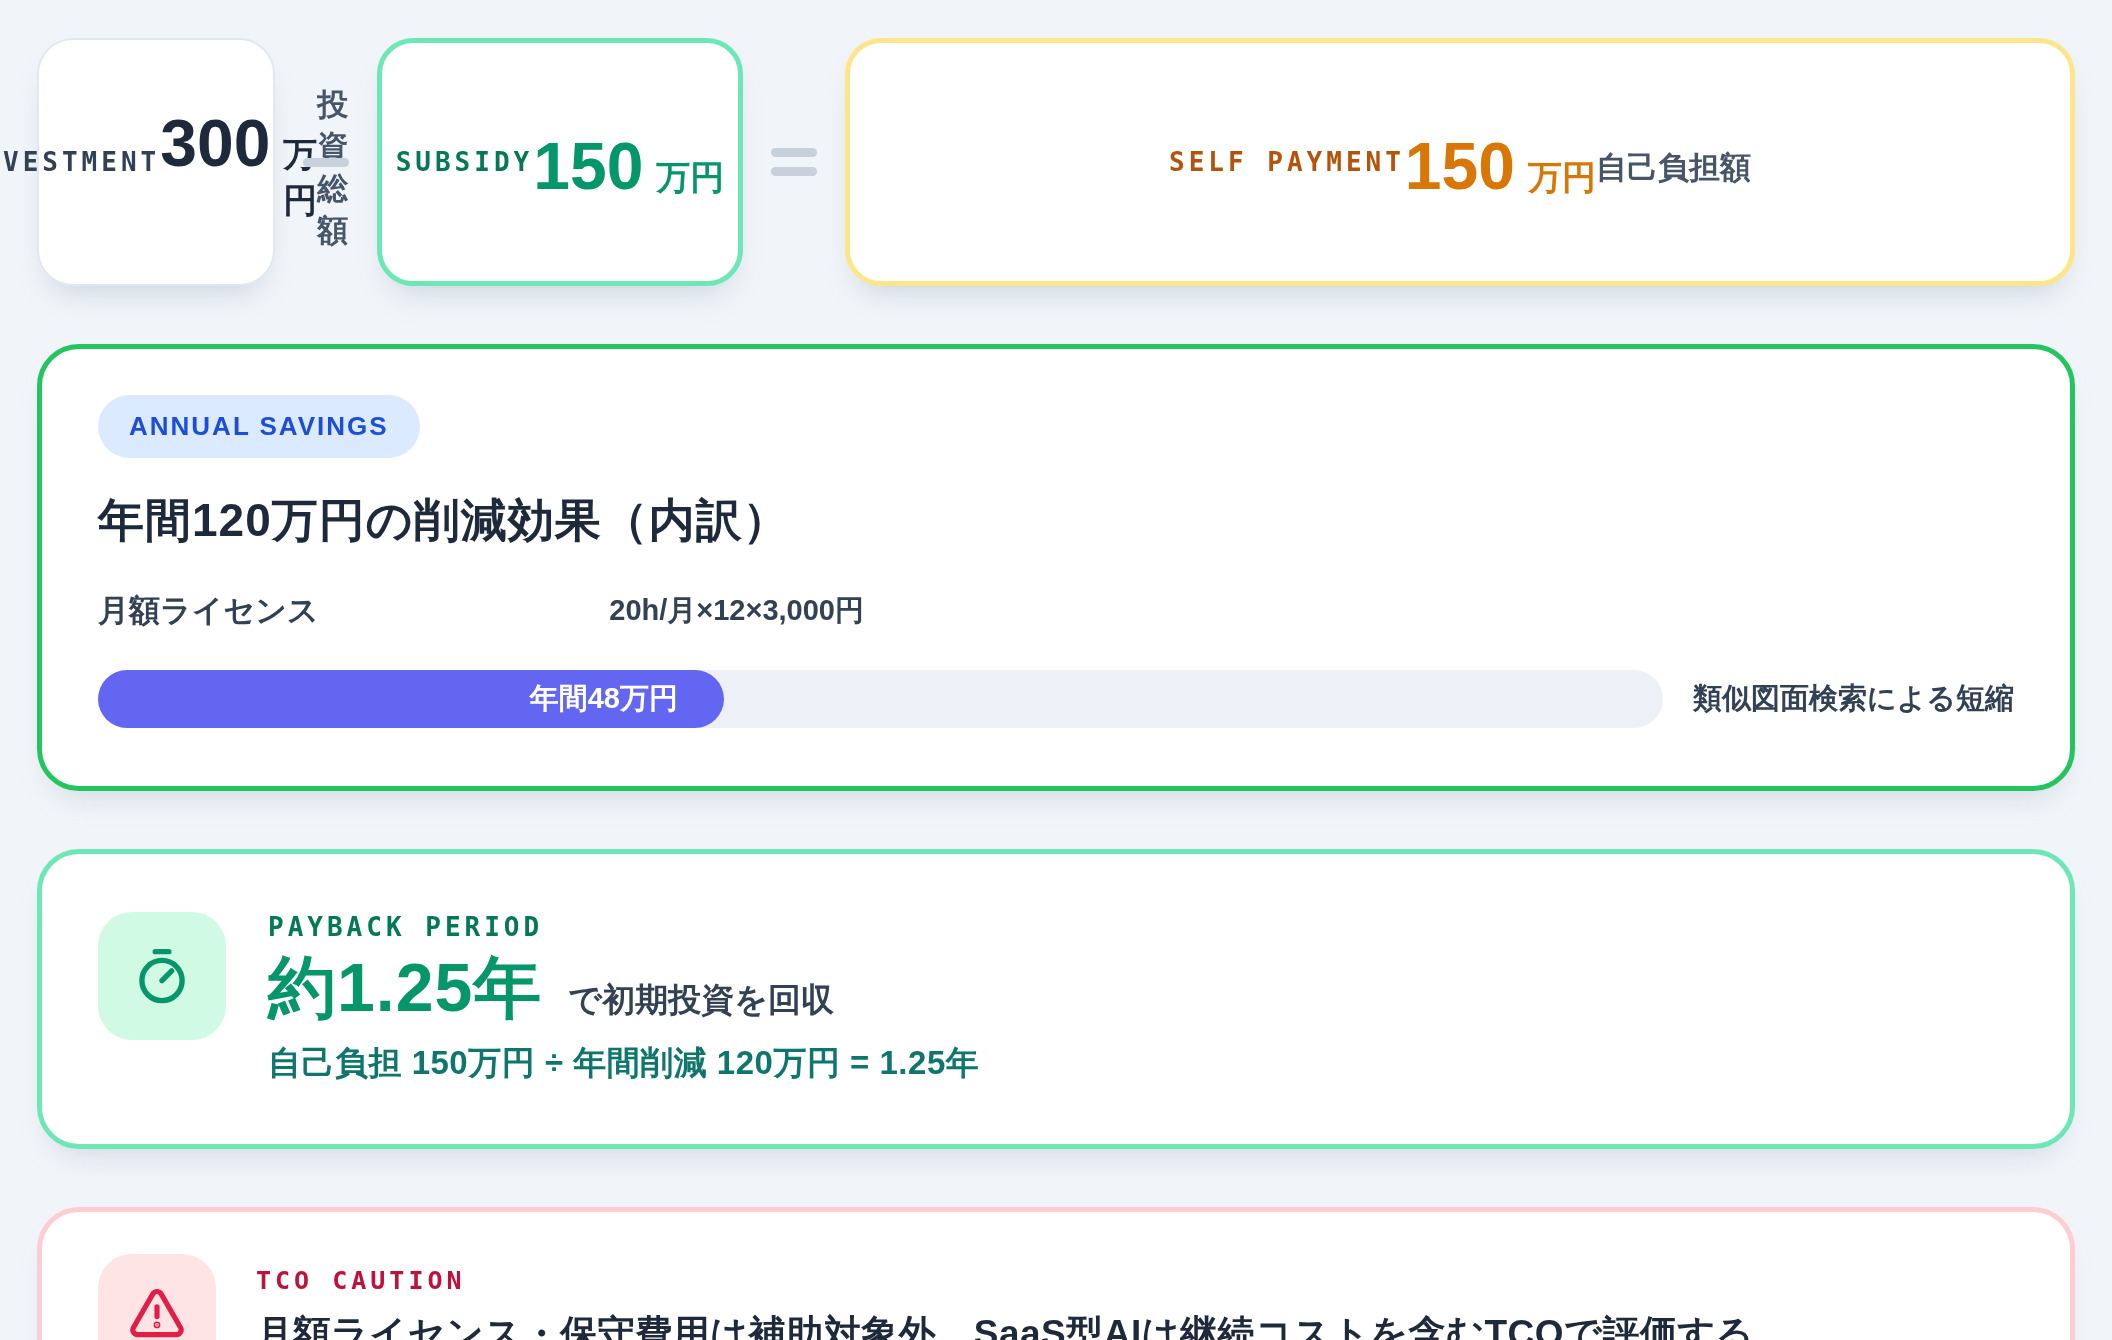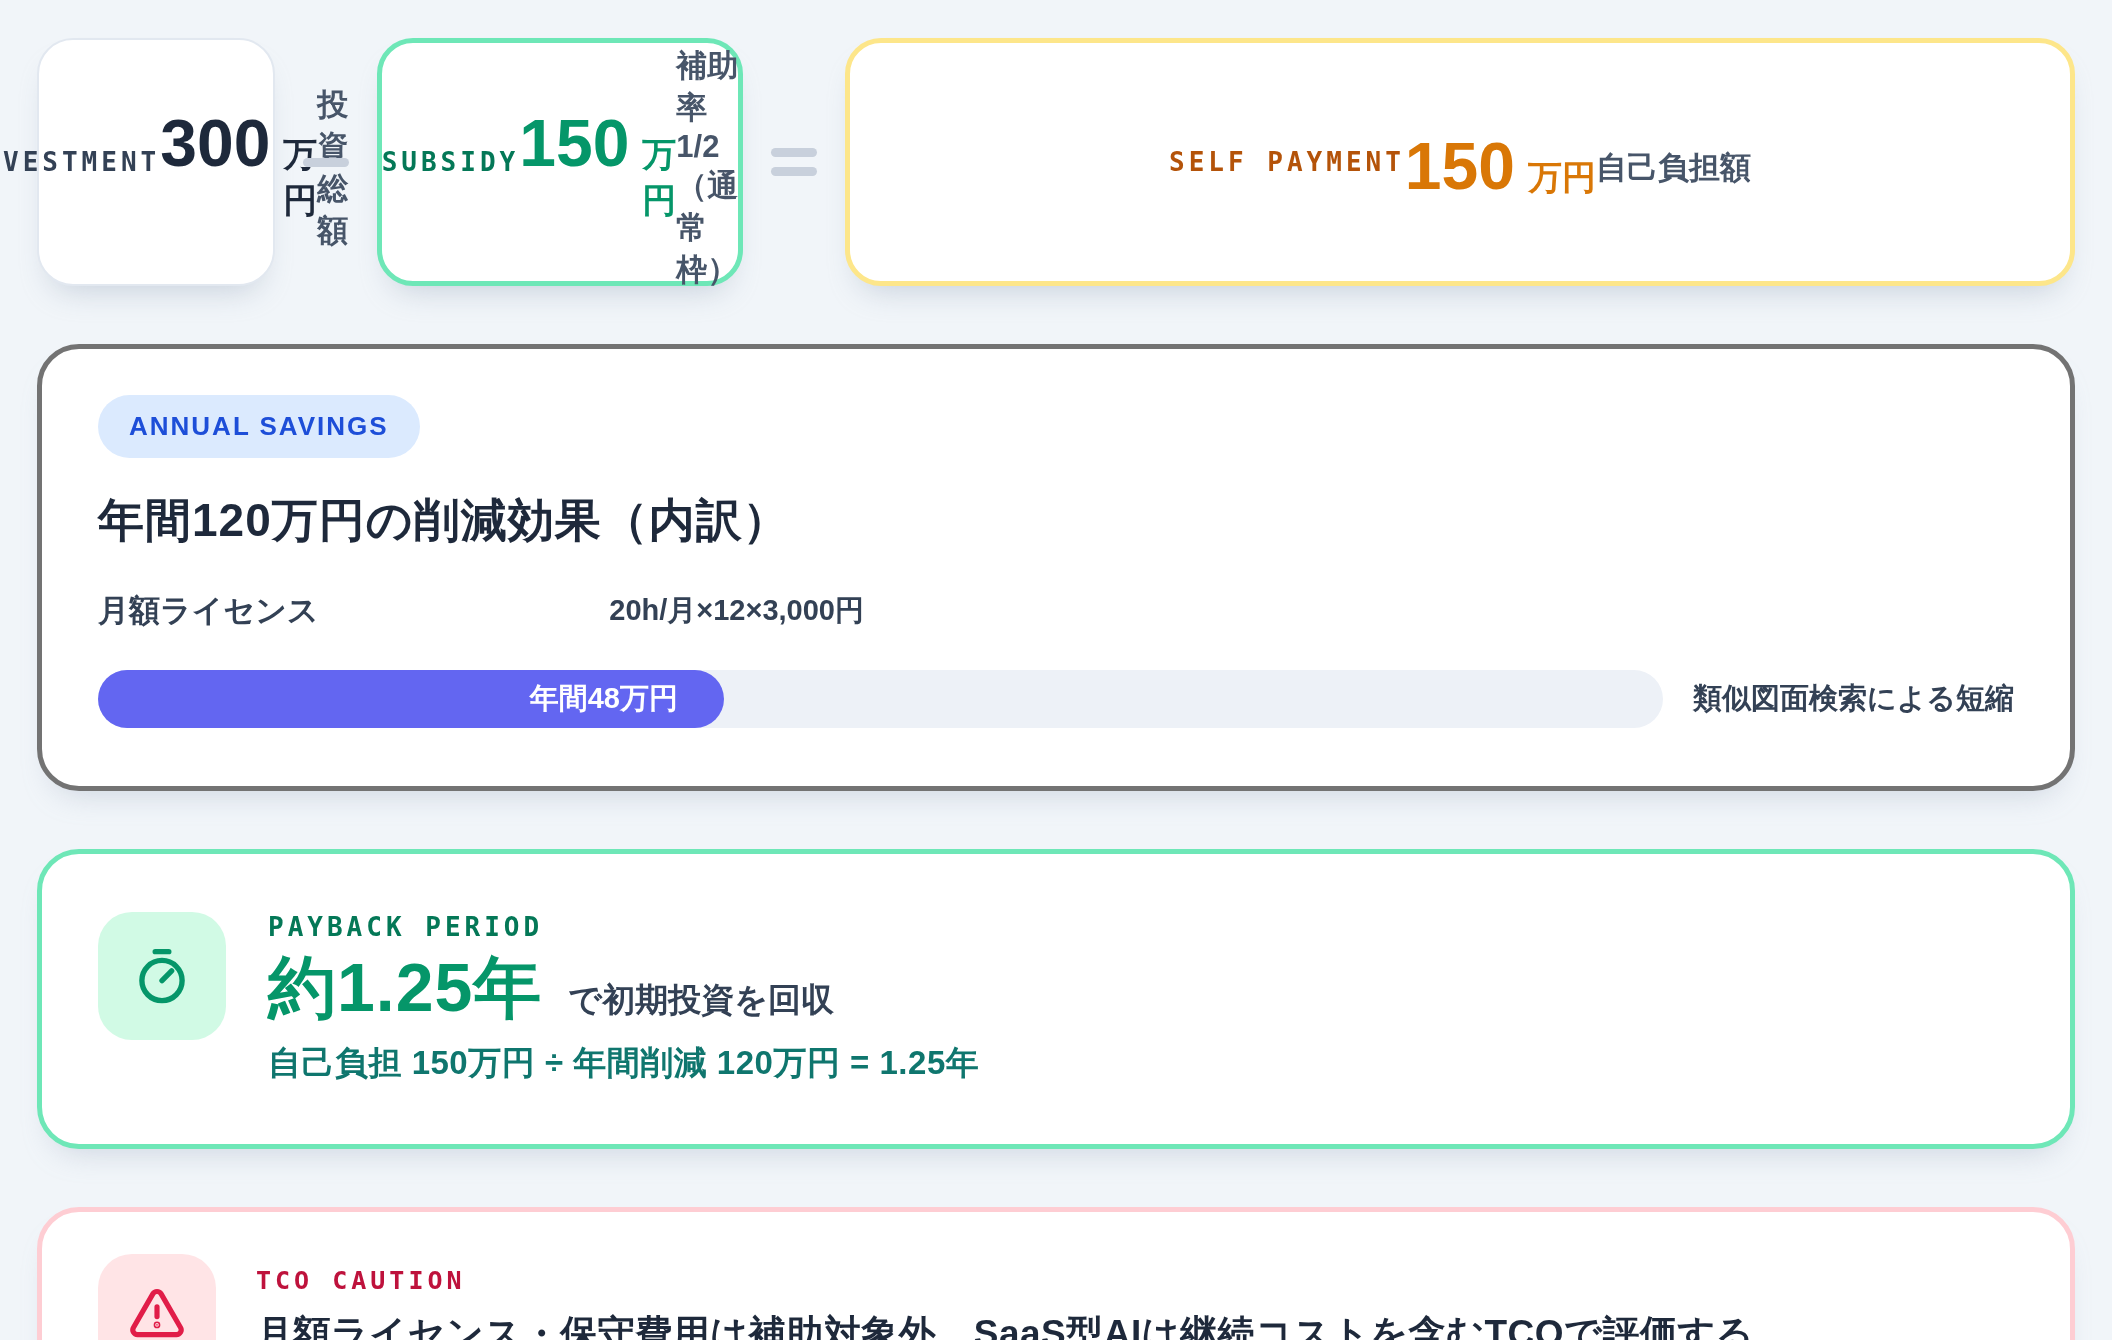--- a/index.html
+++ b/index.html
@@ -35,21 +35,21 @@
   .subsidy    .fvalue .num, .subsidy    .fvalue .unit { color:#059669; }
   .selfpay    .fvalue .num, .selfpay    .fvalue .unit { color:#d97706; }
   .fcaption { font-size:31px; font-weight:700; color:#475569; margin-top:12px; }
   .op { display:flex; flex-direction:column; gap:10px; margin:0 28px; }
   .op .bar { width:46px; height:9px; border-radius:6px; background:#c8d0dc; }
   
   .section {
     background:#ffffff; border-radius:42px; margin-top:58px;
     box-shadow:0 18px 30px -16px rgba(148,163,184,.4);
   }
-  .savings { border:5px solid #737373; padding:46px 56px 58px; }
+  .savings { border:5px solid #22c55e; padding:46px 56px 58px; }
   .badge {
     display:inline-block; background:#dbeafe; color:#1d4ed8;
     font-size:26px; font-weight:bold; letter-spacing:2px;
     padding:16px 31px; border-radius:999px;
   }
   .savings h2 { font-size:46px; font-weight:800; color:#1e293b; margin-top:32px; letter-spacing:1px; }
   .bar-row { display:flex; align-items:center; gap:30px; margin-top:38px; }
   .bar-row .rlabel { flex:0 0 428px; font-size:31px; font-weight:700; color:#334155; }
   .track { flex:1; height:58px; background:#edf1f7; border-radius:29px; }
   .hbar {
@@ -97,21 +97,20 @@
     <div class="op">
         <span class="bar"></span>
       </div>
 
     <div class="fcard subsidy">
       <div class="flabel">SUBSIDY</div>
       <div class="fvalue">
         <span class="num">150</span>
         <span class="unit">万円</span>
       </div>
-      <div class="fcaption">補助率 1/2（通常枠）</div>
     </div>
 
     <div class="op">
         <span class="bar"></span>
         <span class="bar"></span>
       </div>
 
     <div class="fcard selfpay">
       <div class="flabel">SELF PAYMENT</div>
       <div class="fvalue">

